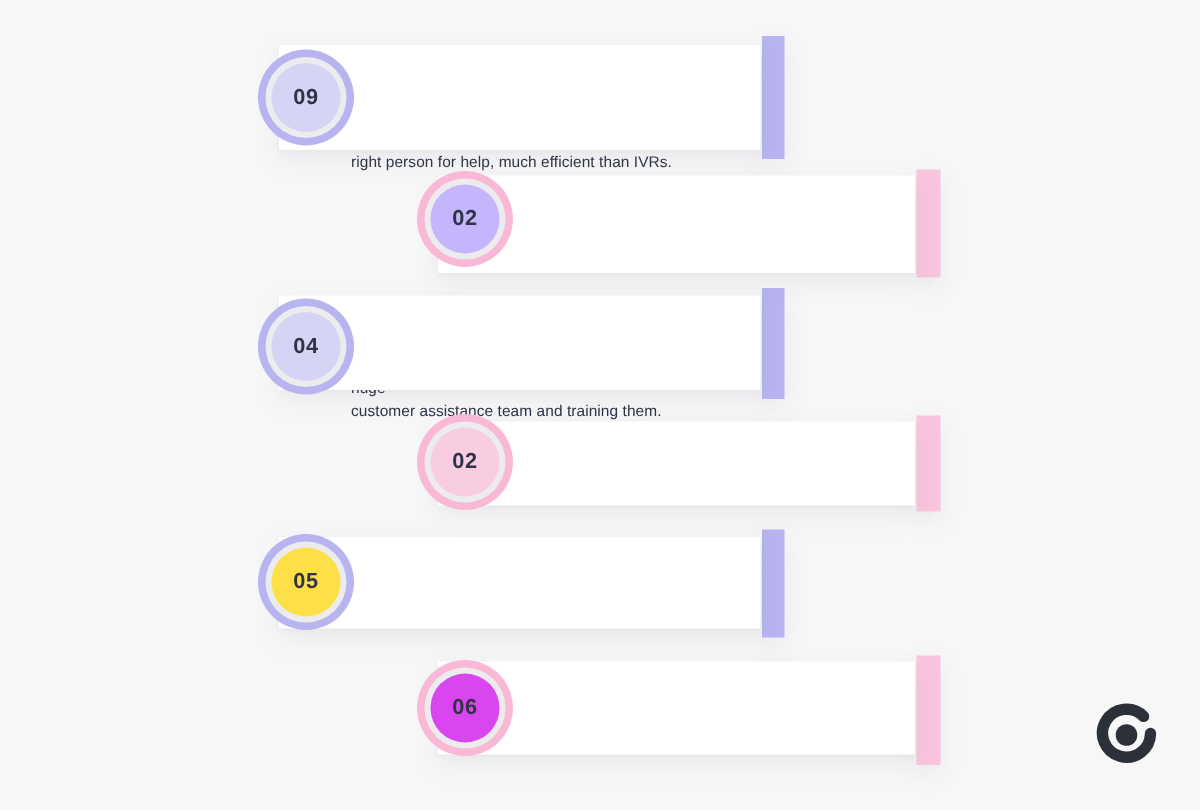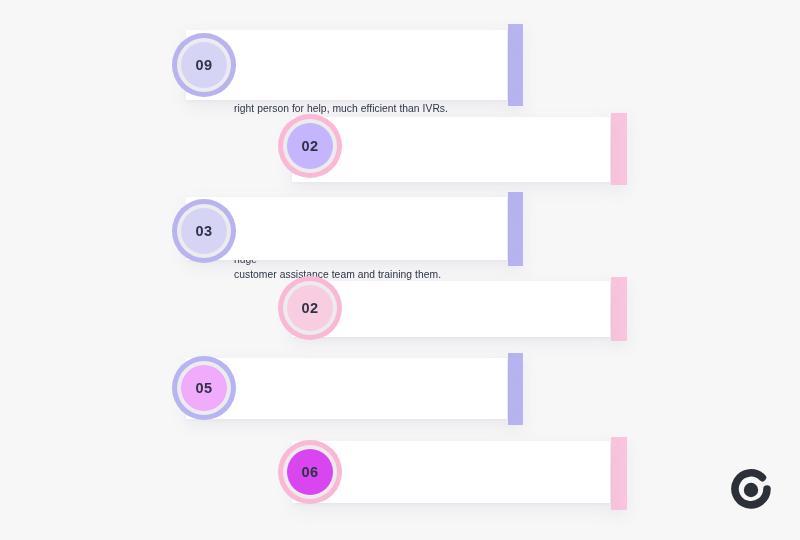--- a/index.html
+++ b/index.html
@@ -140,21 +140,21 @@
       </div>
       <div class="card-text" style="left: 341px; top: 141px; width: 261px;">Chatbots can manage multiple conversationssimultaneously.</div>
     </div>
     <div class="row">
       <div class="accent-bar" style="left: 508px; top: 192px; width: 15px; height: 74px; background: rgb(183, 180, 240);"></div>
       <div class="card" style="left: 186px; top: 197px; width: 321px; height: 63px;"></div>
       <div class="badge" style="left: 172px; top: 199px;">
         <div class="arc" style="background: rgb(183, 180, 240);"></div>
         <div class="gap-ring" style="background: rgb(236, 235, 237);"></div>
         <div class="disc" style="background: rgb(214, 212, 245);">
-          <span class="num">03</span>
+          <span class="num">04</span>
         </div>
       </div>
       <div class="card-text" style="left: 234px; top: 206px; width: 265px;">Chatbot solution is simple to implement in the system and
 affordable too. Saves efforts and money in building a huge
 customer assistance team and training them.</div>
     </div>
     <div class="row">
       <div class="accent-bar" style="left: 611px; top: 277px; width: 16px; height: 64px; background: rgb(249, 197, 222);"></div>
       <div class="card" style="left: 292px; top: 281px; width: 318px; height: 56px;"></div>
       <div class="badge" style="left: 278px; top: 276px;">
@@ -166,21 +166,21 @@
       </div>
       <div class="card-text" style="left: 341px; top: 294px; width: 261px;">Custom chatbots can streamline the operations as
 well as information.</div>
     </div>
     <div class="row">
       <div class="accent-bar" style="left: 508px; top: 353px; width: 15px; height: 72px; background: rgb(183, 180, 240);"></div>
       <div class="card" style="left: 186px; top: 358px; width: 321px; height: 61px;"></div>
       <div class="badge" style="left: 172px; top: 356px;">
         <div class="arc" style="background: rgb(183, 180, 240);"></div>
         <div class="gap-ring" style="background: rgb(236, 235, 237);"></div>
-        <div class="disc" style="background: #f0abfc;">
+        <div class="disc" style="background: #fde047;">
           <span class="num">05</span>
         </div>
       </div>
       <div class="card-text" style="left: 234px; top: 367px; width: 265px;">Say “No” to waiting times in the queues as the chatbot
 solution is responsive. Users can have hands-on
 information 24/7.</div>
     </div>
     <div class="row">
       <div class="accent-bar" style="left: 611px; top: 437px; width: 16px; height: 73px; background: rgb(249, 197, 222);"></div>
       <div class="card" style="left: 292px; top: 441px; width: 318px; height: 62px;"></div>

